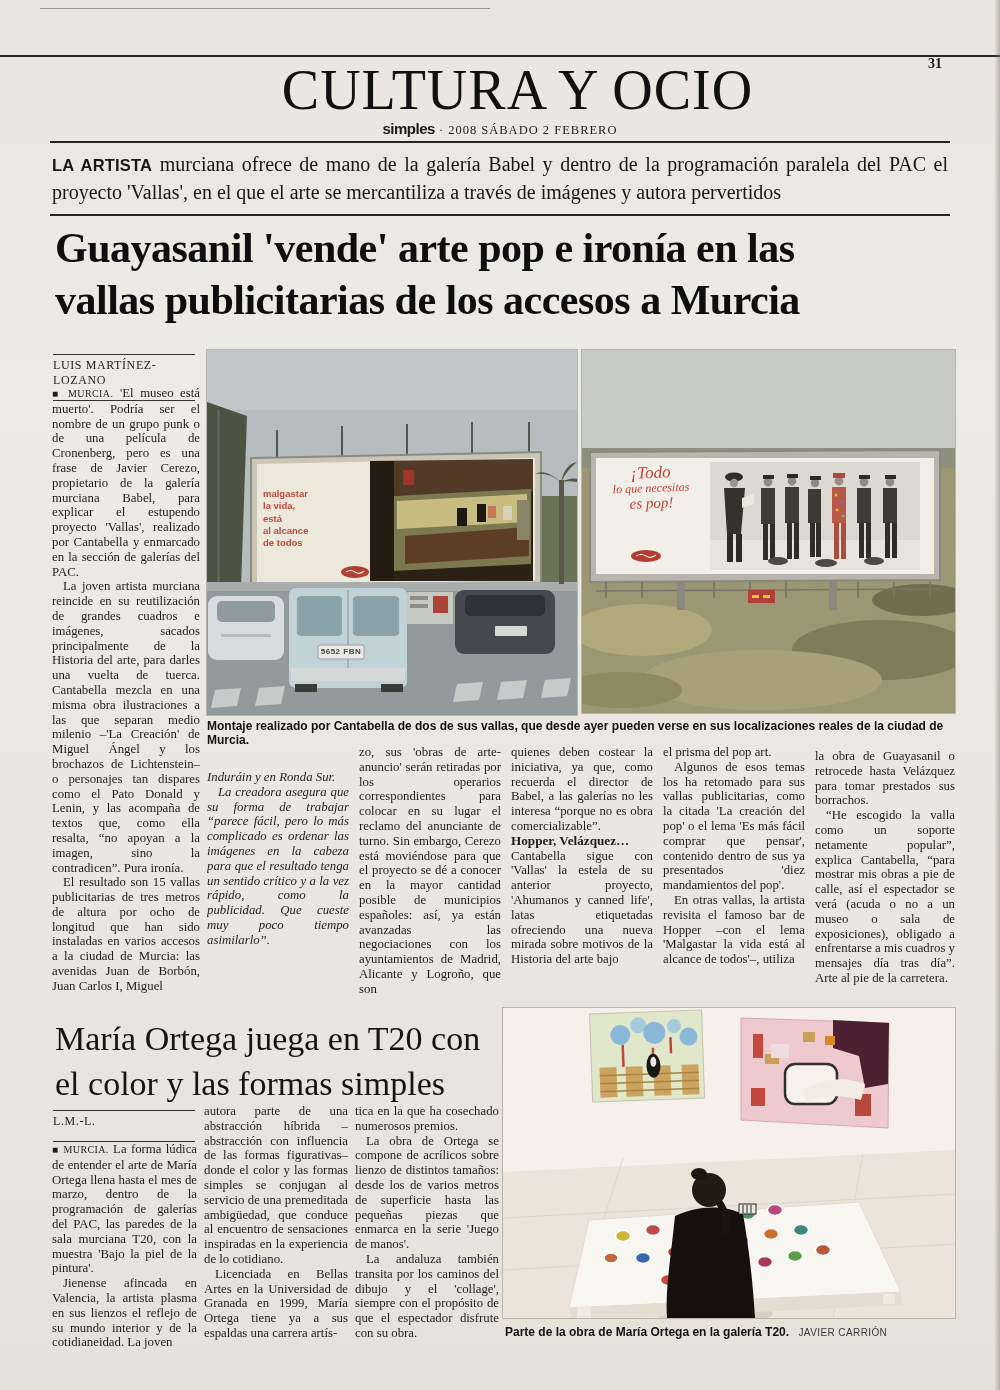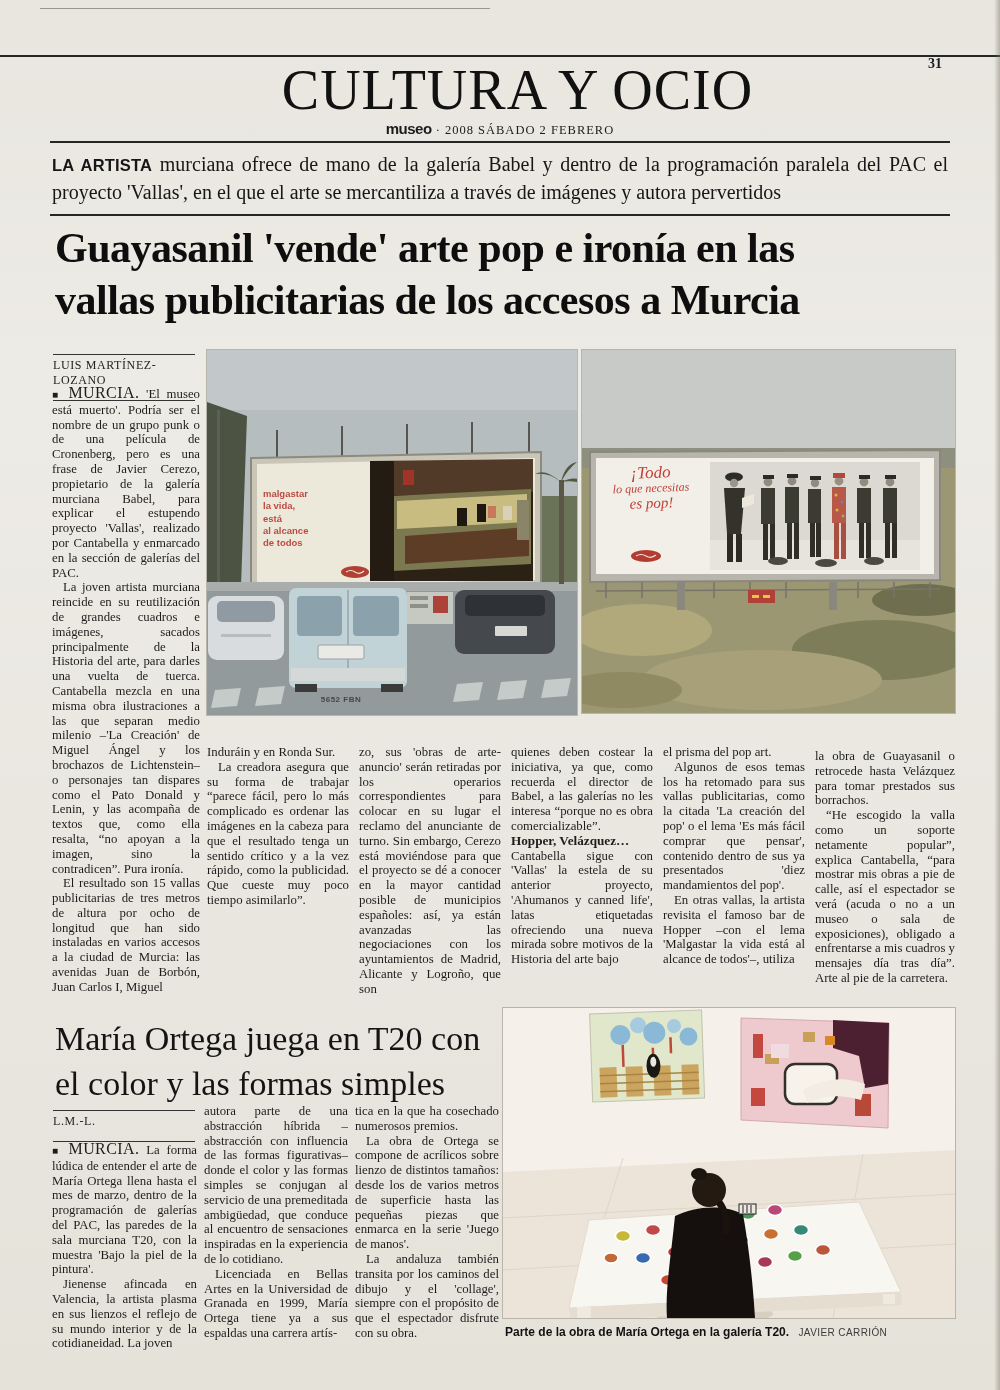--- a/index.html
+++ b/index.html
@@ -16,50 +16,50 @@
   .dateline .date{font-size:12.5px;letter-spacing:1px;}
   .standfirst{left:52px;top:151px;width:896px;font-size:20px;line-height:27px;text-align:justify;color:#161616;}
   .standfirst .kicker{font-family:"Liberation Sans",sans-serif;font-weight:bold;font-size:16.5px;letter-spacing:0.2px;}
   .headline1{left:55px;top:222px;width:900px;font-weight:bold;font-size:42px;line-height:52px;
              letter-spacing:-0.5px;color:#0e0e0e;white-space:nowrap;}
   .byline-box{border-top:1.5px solid #333;border-bottom:1.5px solid #333;padding:3px 0 12px 0;
               font-size:12px;letter-spacing:0.6px;color:#222;}
   .body{font-size:12.8px;line-height:14.8px;text-align:justify;color:#1d1d1d;overflow:hidden;}
   .body p{margin:0;text-indent:11px;}
   .body p.np{text-indent:0;}
-  .mloc{font-size:16px;letter-spacing:0.4px;margin-top:12px;}
+  .mloc{font-size:10px;letter-spacing:0.4px;margin-top:12px;}
   .sq{font-size:10px;}
   .subhead{font-weight:bold;font-size:13.2px;margin:3px 0 1px 0;text-indent:0 !important;}
   .photo{position:absolute;overflow:hidden;box-shadow:0 0 0 1px #b9b5aa;}
   .caption{position:absolute;font-family:"Liberation Sans",sans-serif;font-weight:bold;font-size:12px;color:#121212;}
   .credit{font-weight:normal;font-size:10px;color:#3a3a3a;letter-spacing:0.4px;margin-left:6px;}
   .headline2{left:55px;top:1016px;font-size:34px;line-height:45px;color:#141414;white-space:nowrap;}
   .bb1-text{position:absolute;left:56px;top:138px;width:100px;color:#bc4a42;
             font-family:"Liberation Sans",sans-serif;font-weight:bold;font-size:9.5px;line-height:12.3px;}
   .bb2-text{position:absolute;left:14px;top:114px;width:110px;text-align:center;color:#c23e36;
             font-family:"Liberation Serif",serif;font-style:italic;transform:rotate(-2deg);}
   .bb2-text .l1{font-size:17px;line-height:17px;}
   .bb2-text .l2{font-size:12px;line-height:14px;}
   .bb2-text .l3{font-size:15px;line-height:16px;}
   .plate{position:absolute;left:112px;top:297px;width:44px;text-align:center;
-         font-family:"Liberation Sans",sans-serif;font-weight:bold;font-size:8px;color:#44484a;letter-spacing:0.5px;margin-top:48px;}
+         font-family:"Liberation Sans",sans-serif;font-weight:bold;font-size:8px;color:#44484a;letter-spacing:0.5px;}
   .edge-right{position:absolute;right:0;top:0;bottom:0;width:6px;
               background:linear-gradient(90deg,rgba(120,115,100,0),rgba(120,115,100,0.45));}
   .topmark{position:absolute;left:40px;top:8px;width:450px;height:1px;background:#9a978e;}
 </style>
 </head>
 <body>
 
 <div class="page">
   <div class="topmark"></div>
   <div class="rule" style="left:0;top:55px;width:1000px;height:2px;"></div>
   <div class="abs pageno">31</div>
   <div class="abs masthead">CULTURA Y OCIO</div>
   <div class="abs dateline">
-    <span class="paper">museo</span>
+    <span class="paper">simples</span>
     <span class="date">· 2008 SÁBADO 2 FEBRERO</span>
   </div>
   <div class="rule" style="left:50px;top:141px;width:900px;height:2px;"></div>
   <div class="abs standfirst">
     <span class="kicker">LA ARTISTA</span><span> murciana ofrece de mano de la galería Babel y dentro de la programación paralela del PAC el proyecto 'Vallas', en el que el arte se mercantiliza a través de imágenes y autora pervertidos</span>
   </div>
   <div class="rule" style="left:50px;top:214px;width:900px;height:2px;"></div>
 
   <div class="abs headline1">
     <div>Guayasanil 'vende' arte pop e ironía en las</div>
@@ -257,22 +257,23 @@
           <rect x="181" y="245" width="7" height="3" fill="#e8c838"></rect>
       </g>
     </svg>
     <div class="bb2-text">
       <div class="l1">¡Todo</div>
       <div class="l2">lo que necesitas</div>
       <div class="l3">es pop!</div>
     </div>
   </div>
 
-
-  <div class="abs body" style="left:207px;top:745px;width:142px;height:258px;">
+  <div class="caption" style="left:207px;top:719px;width:748px;">Montaje realizado por Cantabella de dos de sus vallas, que desde ayer pueden verse en sus localizaciones reales de la ciudad de Murcia.</div>
+
+  <div class="abs body" style="left:207px;top:770px;width:142px;height:258px;font-style:italic;">
     <p class="np">Induráin y en Ronda Sur.</p>
     <p>La creadora asegura que su forma de trabajar “parece fácil, pero lo más complicado es ordenar las imágenes en la cabeza para que el resultado tenga un sentido crítico y a la vez rápido, como la publicidad. Que cueste muy poco tiempo asimilarlo”.</p>
   </div>
   <div class="abs body" style="left:359px;top:745px;width:142px;height:258px;">
     <p class="np">zo, sus 'obras de arte-anuncio' serán retiradas por los operarios correspondientes para colocar en su lugar el reclamo del anunciante de turno. Sin embargo, Cerezo está moviéndose para que el proyecto se dé a conocer en la mayor cantidad posible de municipios españoles: así, ya están avanzadas las negociaciones con los ayuntamientos de Madrid, Alicante y Logroño, que son</p>
   </div>
   <div class="abs body" style="left:511px;top:745px;width:142px;height:258px;">
     <p class="np">quienes deben costear la iniciativa, ya que, como recuerda el director de Babel, a las galerías no les interesa “porque no es obra comercializable”.</p>
     <p class="subhead">Hopper, Velázquez…</p>
     <p class="np">Cantabella sigue con 'Vallas' la estela de su anterior proyecto, 'Ahumanos y canned life', latas etiquetadas ofreciendo una nueva mirada sobre motivos de la Historia del arte bajo</p>

